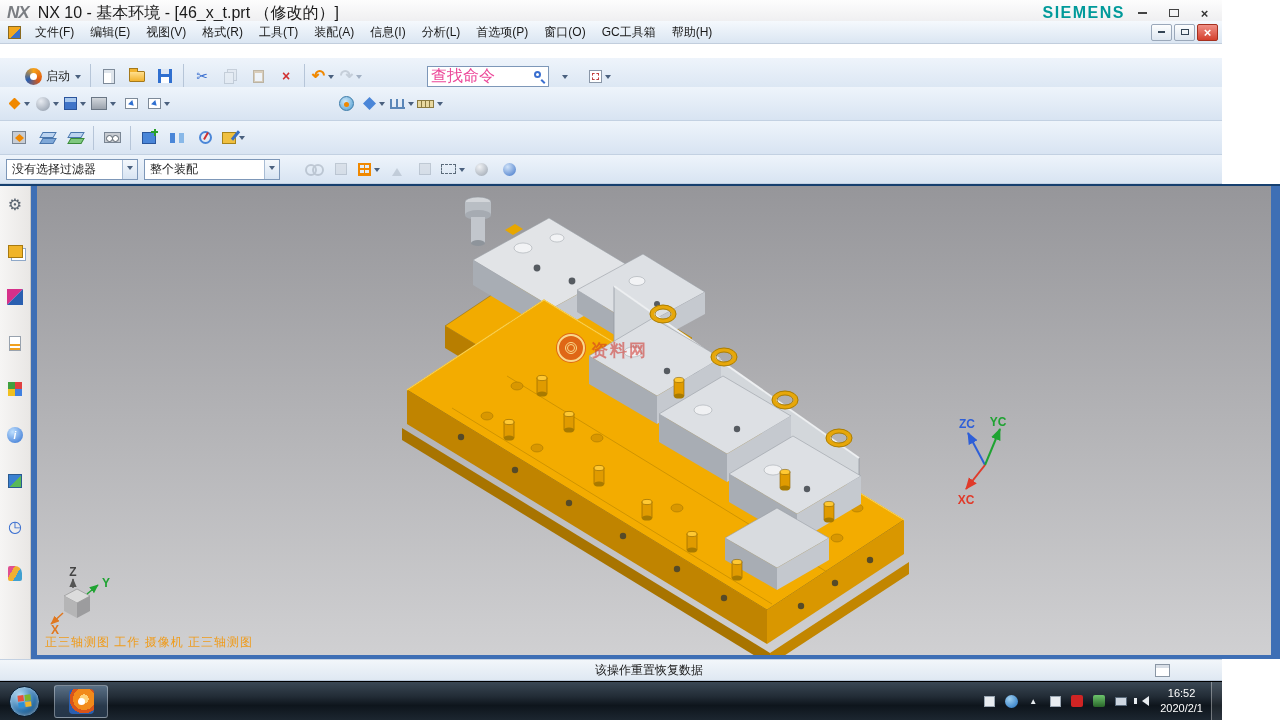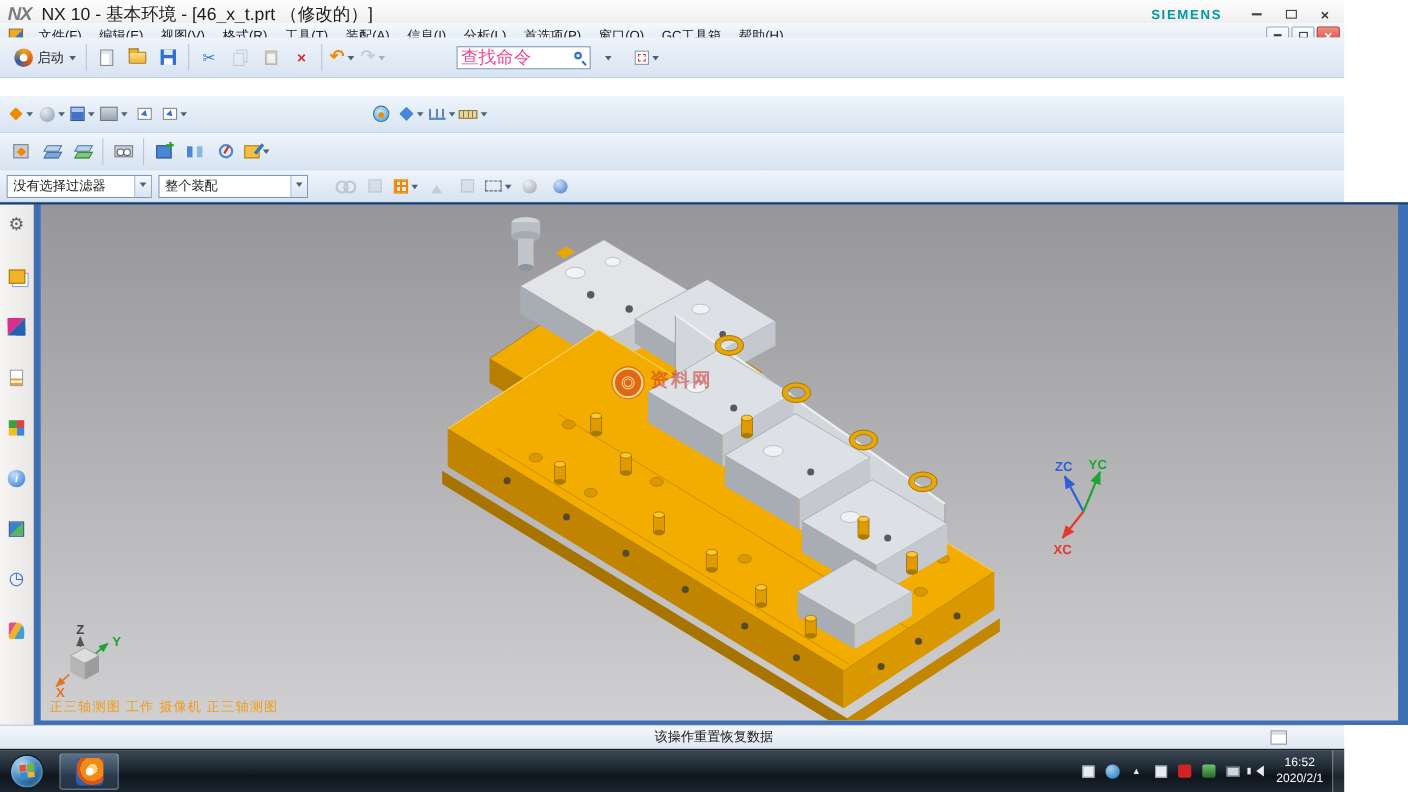--- a/index.html
+++ b/index.html
@@ -4,40 +4,40 @@
 <style>
 *{margin:0;padding:0;box-sizing:border-box}
 html,body{width:1280px;height:720px;overflow:hidden}
 body{font-family:"Liberation Sans",sans-serif;font-size:12px;color:#222;background:#fff;position:relative}
 .row{position:absolute;left:0;width:1222px;display:flex;align-items:center}
 
 
 #titlebar{top:0;height:27px;background:linear-gradient(#fdfdfd,#ececee);border-bottom:1px solid #d5d8dc}
 .nx-logo{font-weight:bold;font-style:italic;color:#7a7d82;font-size:17px;letter-spacing:-1px;margin:0 9px 0 7px}
 .title-text{font-size:16px;color:#1a1a1a}
-.siemens{margin-left:auto;color:#009a9a;font-weight:bold;letter-spacing:1.5px;font-size:12px;margin-right:18px}
+.siemens{margin-left:auto;color:#009a9a;font-weight:bold;letter-spacing:1.5px;font-size:16px;margin-right:4px}
 .twc{width:27px;height:19px;display:flex;align-items:center;justify-content:center;margin-right:4px;color:#333}
 .bar-min{width:9px;height:2px;background:#444}
 .box-max{width:10px;height:8px;border:1.5px solid #444}
 .x-glyph{font-size:13px;font-weight:bold;line-height:1}
 
 
 #menubar{top:21px;height:23px;background:linear-gradient(#f5f9fd,#dbe6f2);border-bottom:1px solid #c2cedd;padding-left:4px}
 .mb-ico{width:13px;height:13px;background:linear-gradient(135deg,#f2a81f 55%,#3a70c8 55%);border:1px solid #8a6a20;margin:0 6px 0 4px}
 .menu-item{padding:3px 8px;color:#1a1a1a;cursor:default}
 .mwc{width:21px;height:17px;border:1px solid #9aa8ba;background:linear-gradient(#fdfefe,#dde6f0);display:flex;align-items:center;justify-content:center;margin-left:2px;border-radius:2px;color:#345}
 .mwc.close{background:linear-gradient(#f09086,#d4402e);border-color:#a5301f;color:#fff}
 .mwc .bar-min{width:7px;height:2px;background:#345}
 .mwc .box-max{width:8px;height:6px;border:1.2px solid #345}
 #menubar .spacer{margin-left:auto}
 #menubar .mwc:last-child{margin-right:4px}
 
 
 .tb{background:linear-gradient(#eef4fb,#d8e4f2);border-bottom:1px solid #c3d1e2}
-#tbrow1{top:34px;height:37px;padding-left:8px}
+#tbrow1{top:58px;height:37px;padding-left:20px}
 #tbrow2{top:87px;height:34px;padding-left:5px}
 #tbrow3{top:121px;height:34px;padding-left:5px}
 #selbar{top:155px;height:29px;padding-left:6px}
 .tbtn{height:26px;min-width:26px;display:flex;align-items:center;justify-content:center;margin:0 1px;border-radius:2px;position:relative}
 .tbtn.wide{padding:0 4px}
 .sep{width:1px;height:24px;background:#b6c5d8;margin:0 4px}
 .car{width:0;height:0;border:3px solid transparent;border-top:4px solid #4a607e;margin-left:3px;margin-top:4px}
 .dis{opacity:.42}
 .glyph{font-size:14px;line-height:1}
 .g-cut{color:#3a6fd0}
@@ -123,21 +123,21 @@
 .rb-rl{width:14px;height:14px;background:conic-gradient(#e04040 0 25%,#4080e0 0 50%,#f0c020 0 75%,#40a040 0)}
 .rb-wb{width:16px;height:16px;border-radius:50%;background:radial-gradient(circle at 35% 30%,#bfe0ff,#2f6fd0);color:#fff;font-size:10px;font-weight:bold;font-style:italic;display:flex;align-items:center;justify-content:center}
 .rb-hd{width:14px;height:14px;background:linear-gradient(135deg,#3a80d0 50%,#58b858 50%);border:1px solid #2a5a90}
 .g-hist{font-size:16px;color:#3a6fd0;line-height:1}
 .rb-tc{width:14px;height:15px;background:linear-gradient(120deg,#e05090 30%,#f0b030 30% 60%,#40a0d0 60%);border-radius:2px 7px 2px 2px}
 
 #gframe{flex:1;border-left:6px solid #3e6fb5;border-right:9px solid #3e6fb5;border-bottom:4px solid #3e6fb5;position:relative}
 #canvas{position:absolute;inset:0;background:linear-gradient(#96969a,#d0d0d2);overflow:hidden}
 #modelsvg{position:absolute;inset:0;width:100%;height:100%}
 #viewstatus{position:absolute;left:8px;bottom:4px;color:#ef9c1d;font-size:12px;letter-spacing:1px;white-space:nowrap}
-#watermark{position:absolute;left:520px;top:148px;display:flex;align-items:flex-start;opacity:.55}
+#watermark{position:absolute;left:520px;top:148px;display:flex;align-items:flex-end;opacity:.55}
 .wm-badge{width:28px;height:28px;border-radius:50%;background:#d03028;border:2px solid #fff;box-shadow:0 0 0 1px #d03028;position:relative;margin-right:6px}
 .wm-badge::after{content:"";position:absolute;inset:6px;border:3px double #fff;border-radius:50%}
 .wm-text{color:#d03028;font-size:17px;font-weight:bold;letter-spacing:2px}
 .tt{font-size:12px;font-weight:bold}
 
 
 #statusbar{top:659px;height:22px;background:linear-gradient(#f2f6fa,#dfe8f2);border-top:1px solid #c3d1e2;border-bottom:1px solid #b8c6d8}
 #statusbar .prompt{margin-left:8px;color:#1a1a1a}
 #statusbar .msg{position:absolute;left:595px;color:#1a1a1a}
 .ic-note{position:absolute;right:52px;width:15px;height:13px;background:#fff;border:1px solid #8a96a4;box-shadow:inset 0 3px 0 #d8dee6}

